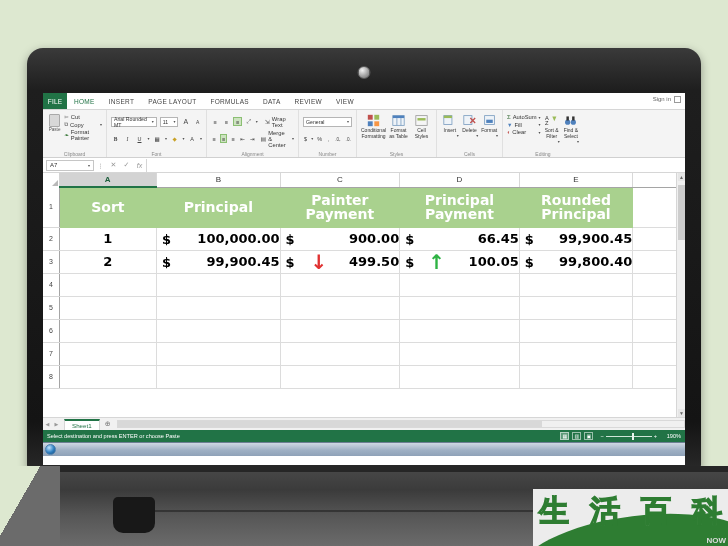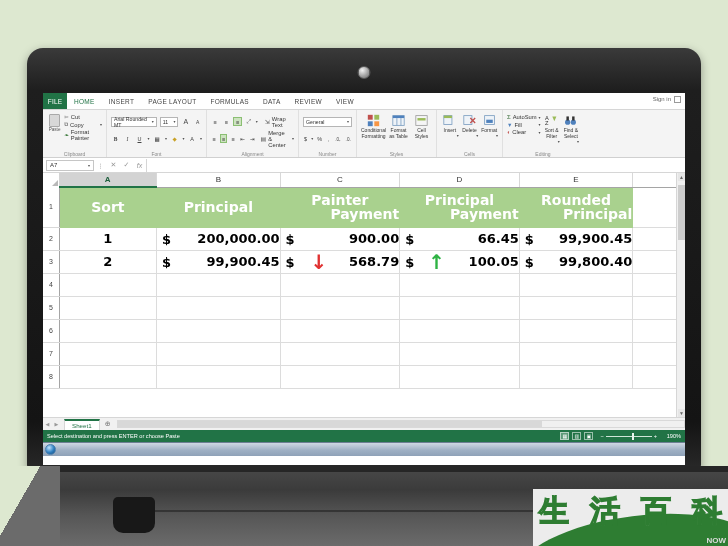--- a/index.html
+++ b/index.html
@@ -146,21 +146,21 @@
     border-right:1px solid #dcdcdc; border-bottom:1px solid #dcdcdc;
     height:23px; font-size:13px; color:#000; vertical-align:middle;
     font-family:"DejaVu Sans", sans-serif;
   }
   .hdr-cell {
     background:#a9d18e; color:#fff; text-align:center;
     font-weight:bold; font-size:14px; line-height:1.0;
     height:40px; border-right:1px solid #a9d18e; border-bottom:1px solid #a9d18e;
     font-family:"DejaVu Sans", sans-serif;
   }
-  .hdr-cell .l2 { display:block;text-align:right; }
+  .hdr-cell .l2 { display:block; }
   .num { text-align:center; font-weight:bold; }
   .money { position:relative; text-align:right; padding-right:6px; font-weight:bold; }
   .money .dollar { position:absolute; left:5px; top:50%; transform:translateY(-50%); font-weight:bold; }
   .arrow { position:absolute; top:50%; transform:translateY(-50%); font-size:20px; line-height:0; font-weight:bold;}
   .arrow-down { color:#e03131; left:30px; }
   .arrow-up { color:#2fb344; left:28px; }
 
   
   #vscroll {
     position:absolute; right:0; top:0; width:9px; height:100%;
@@ -528,21 +528,21 @@
           <span class="l2">Principal</span>
         </td>
         <td class="cell"></td>
       </tr>
 
       <tr>
         <td class="rowhead">2</td>
         <td class="cell num">1</td>
         <td class="cell money">
           <span class="dollar">$</span>
-          <span>200,000.00</span>
+          <span>100,000.00</span>
         </td>
         <td class="cell money">
           <span class="dollar">$</span>
           <span>900.00</span>
         </td>
         <td class="cell money">
           <span class="dollar">$</span>
           <span>66.45</span>
         </td>
         <td class="cell money">
@@ -555,21 +555,21 @@
       <tr>
         <td class="rowhead">3</td>
         <td class="cell num">2</td>
         <td class="cell money">
           <span class="dollar">$</span>
           <span>99,900.45</span>
         </td>
         <td class="cell money">
           <span class="dollar">$</span>
           <span class="arrow arrow-down">↓</span>
-          <span>568.79</span>
+          <span>499.50</span>
         </td>
         <td class="cell money">
           <span class="dollar">$</span>
           <span class="arrow arrow-up">↑</span>
           <span>100.05</span>
         </td>
         <td class="cell money">
           <span class="dollar">$</span>
           <span>99,800.40</span>
         </td>

